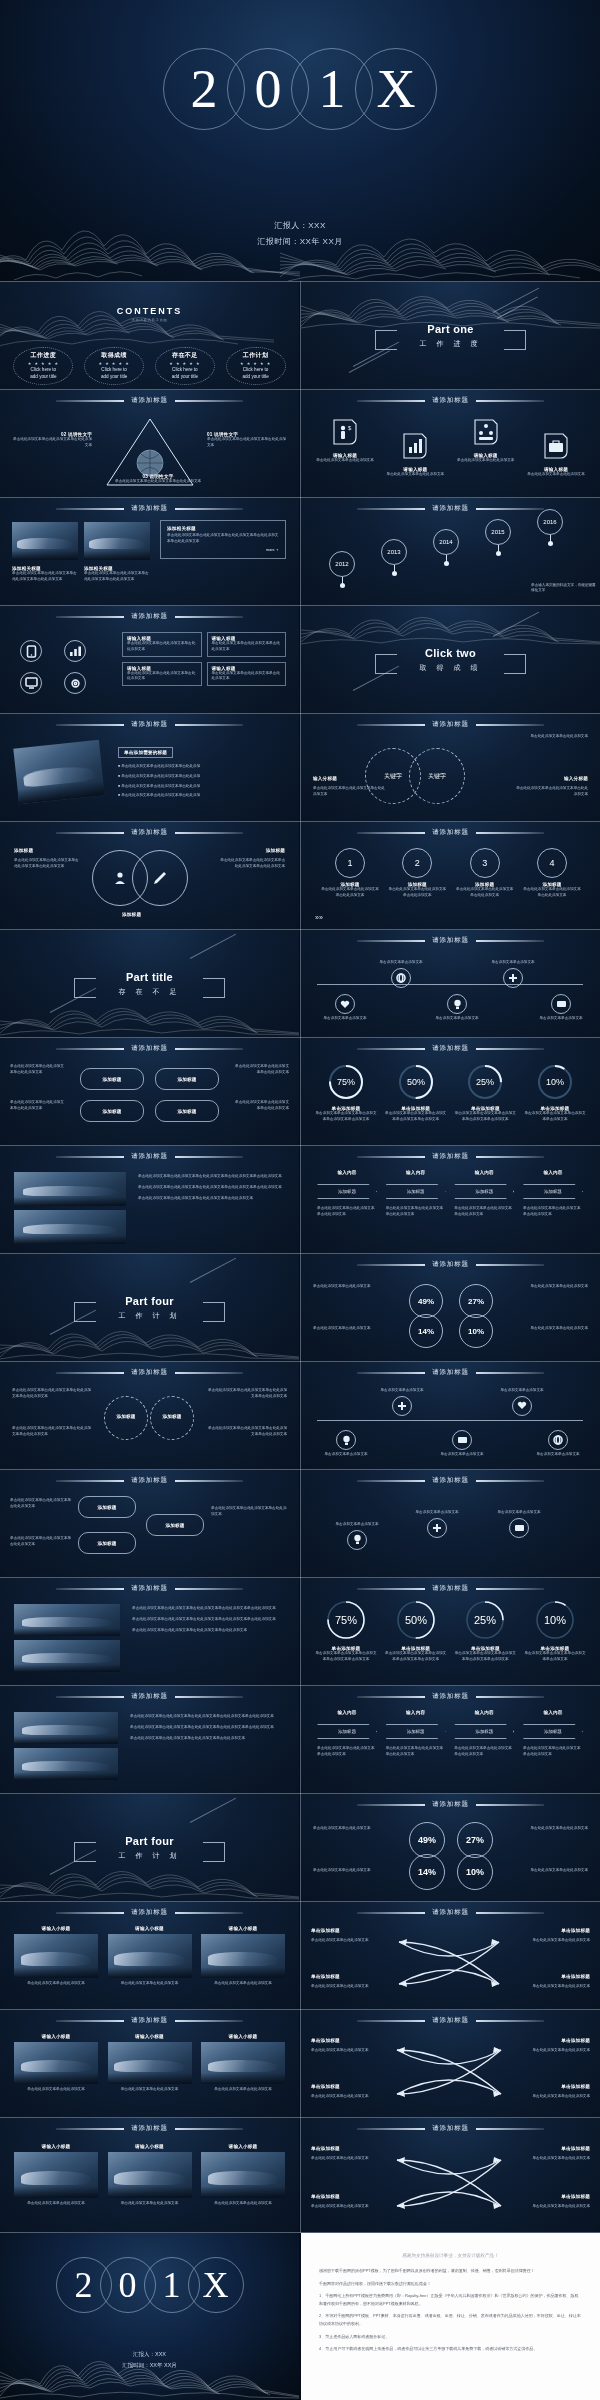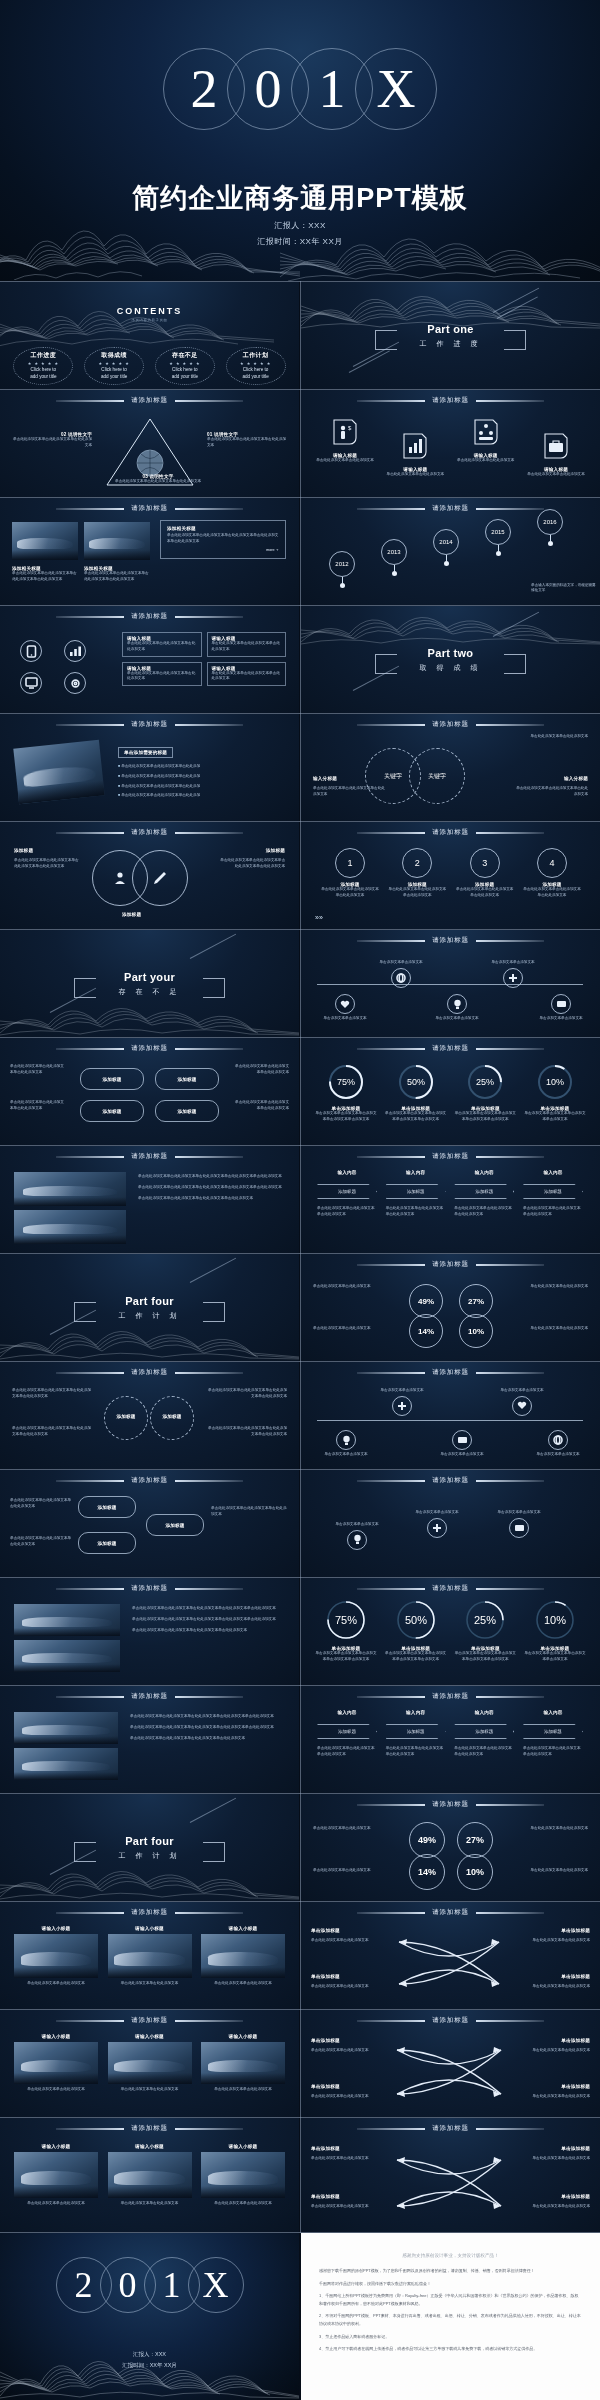--- a/index.html
+++ b/index.html
@@ -129,21 +129,20 @@
       <div class="ring">
           <span>0</span>
         </div>
       <div class="ring">
           <span>1</span>
         </div>
       <div class="ring">
           <span>X</span>
         </div>
     </div>
-    <div class="main-title">简约企业商务通用PPT模板</div>
     <div class="byline" style="top:220px">汇报人：XXX</div>
     <div class="byline" style="top:236px">汇报时间：XX年 XX月</div>
   </div>
 
   <div class="hr-row" style="top:281px"></div>
   <div class="vr" style="left:299.5px; top:281px; height:1952px"></div>
 
   <div class="slide" style="left:0;top:282px;width:299px;height:107px">
     <svg class="topo" style="left:-6px;top:6px;width:280px;height:58px" viewBox="0 0 280 58">
       <g stroke="#dbe8f6" fill="none" stroke-width=".35" opacity=".8">
@@ -414,21 +413,21 @@
     <svg class="topo" style="left:0;top:0;width:299px;height:40px" viewBox="0 0 299 40">
       <g stroke="#e2edf8" fill="none" stroke-width=".35" opacity=".8">
         <path d="M0 36 Q24 14 48 28 Q70 2 96 24 Q120 0 146 22 Q172 6 198 26 Q226 10 252 32 L299 36"></path>
         <path d="M0 32 Q26 18 50 30 Q72 6 98 26 Q122 4 148 24 Q174 10 200 28 Q228 14 254 34 L299 37"></path>
         <path d="M0 28 Q28 22 52 32 Q74 12 100 28 Q124 8 150 26 Q176 14 202 30 Q230 18 256 35"></path>
         <path d="M0 24 Q30 26 54 33 Q76 18 102 30 Q126 14 152 28 Q178 20 204 32 Q232 24 258 36"></path>
         <path d="M0 38 Q40 30 80 37 Q120 28 162 36 Q206 29 250 37 L299 38"></path>
       </g>
     </svg>
     <div class="part-wrap">
-      <div class="part-en">Part two</div>
+      <div class="part-en">Click two</div>
       <div class="part-cn">取 得 成 绩</div>
     </div>
     <div class="bracket l"></div>
     <div class="bracket r"></div>
     <div class="diag" style="left:192px;top:30px;width:52px;transform:rotate(-28deg)"></div>
     <div class="diag" style="left:52px;top:84px;width:52px;transform:rotate(-28deg)"></div>
   </div>
 
   <div class="hr-row" style="top:713px"></div>
 
@@ -532,21 +531,21 @@
     <svg class="topo" style="left:0;bottom:0;width:299px;height:44px" viewBox="0 0 299 44">
       <g stroke="#e2edf8" fill="none" stroke-width=".35" opacity=".8">
         <path d="M0 40 Q24 18 48 32 Q70 6 96 28 Q120 4 146 26 Q172 10 198 30 Q226 14 252 36 L299 40"></path>
         <path d="M0 36 Q26 22 50 34 Q72 10 98 30 Q122 8 148 28 Q174 14 200 32 Q228 18 254 38 L299 41"></path>
         <path d="M0 32 Q28 26 52 36 Q74 16 100 32 Q124 12 150 30 Q176 18 202 34 Q230 22 256 39"></path>
         <path d="M0 28 Q30 30 54 37 Q76 22 102 34 Q126 18 152 32 Q178 24 204 36 Q232 28 258 40"></path>
         <path d="M0 42 Q40 34 80 41 Q120 32 162 40 Q206 33 250 41 L299 42"></path>
       </g>
     </svg>
     <div class="part-wrap">
-      <div class="part-en">Part your</div>
+      <div class="part-en">Part title</div>
       <div class="part-cn">存 在 不 足</div>
     </div>
     <div class="bracket l"></div>
     <div class="bracket r"></div>
     <div class="diag" style="left:190px;top:28px;width:52px;transform:rotate(-28deg)"></div>
     <div class="diag" style="left:50px;top:82px;width:52px;transform:rotate(-28deg)"></div>
   </div>
 
   <div class="slide" style="left:301px;top:930px;width:299px;height:107px">
     <div class="slide-head">

